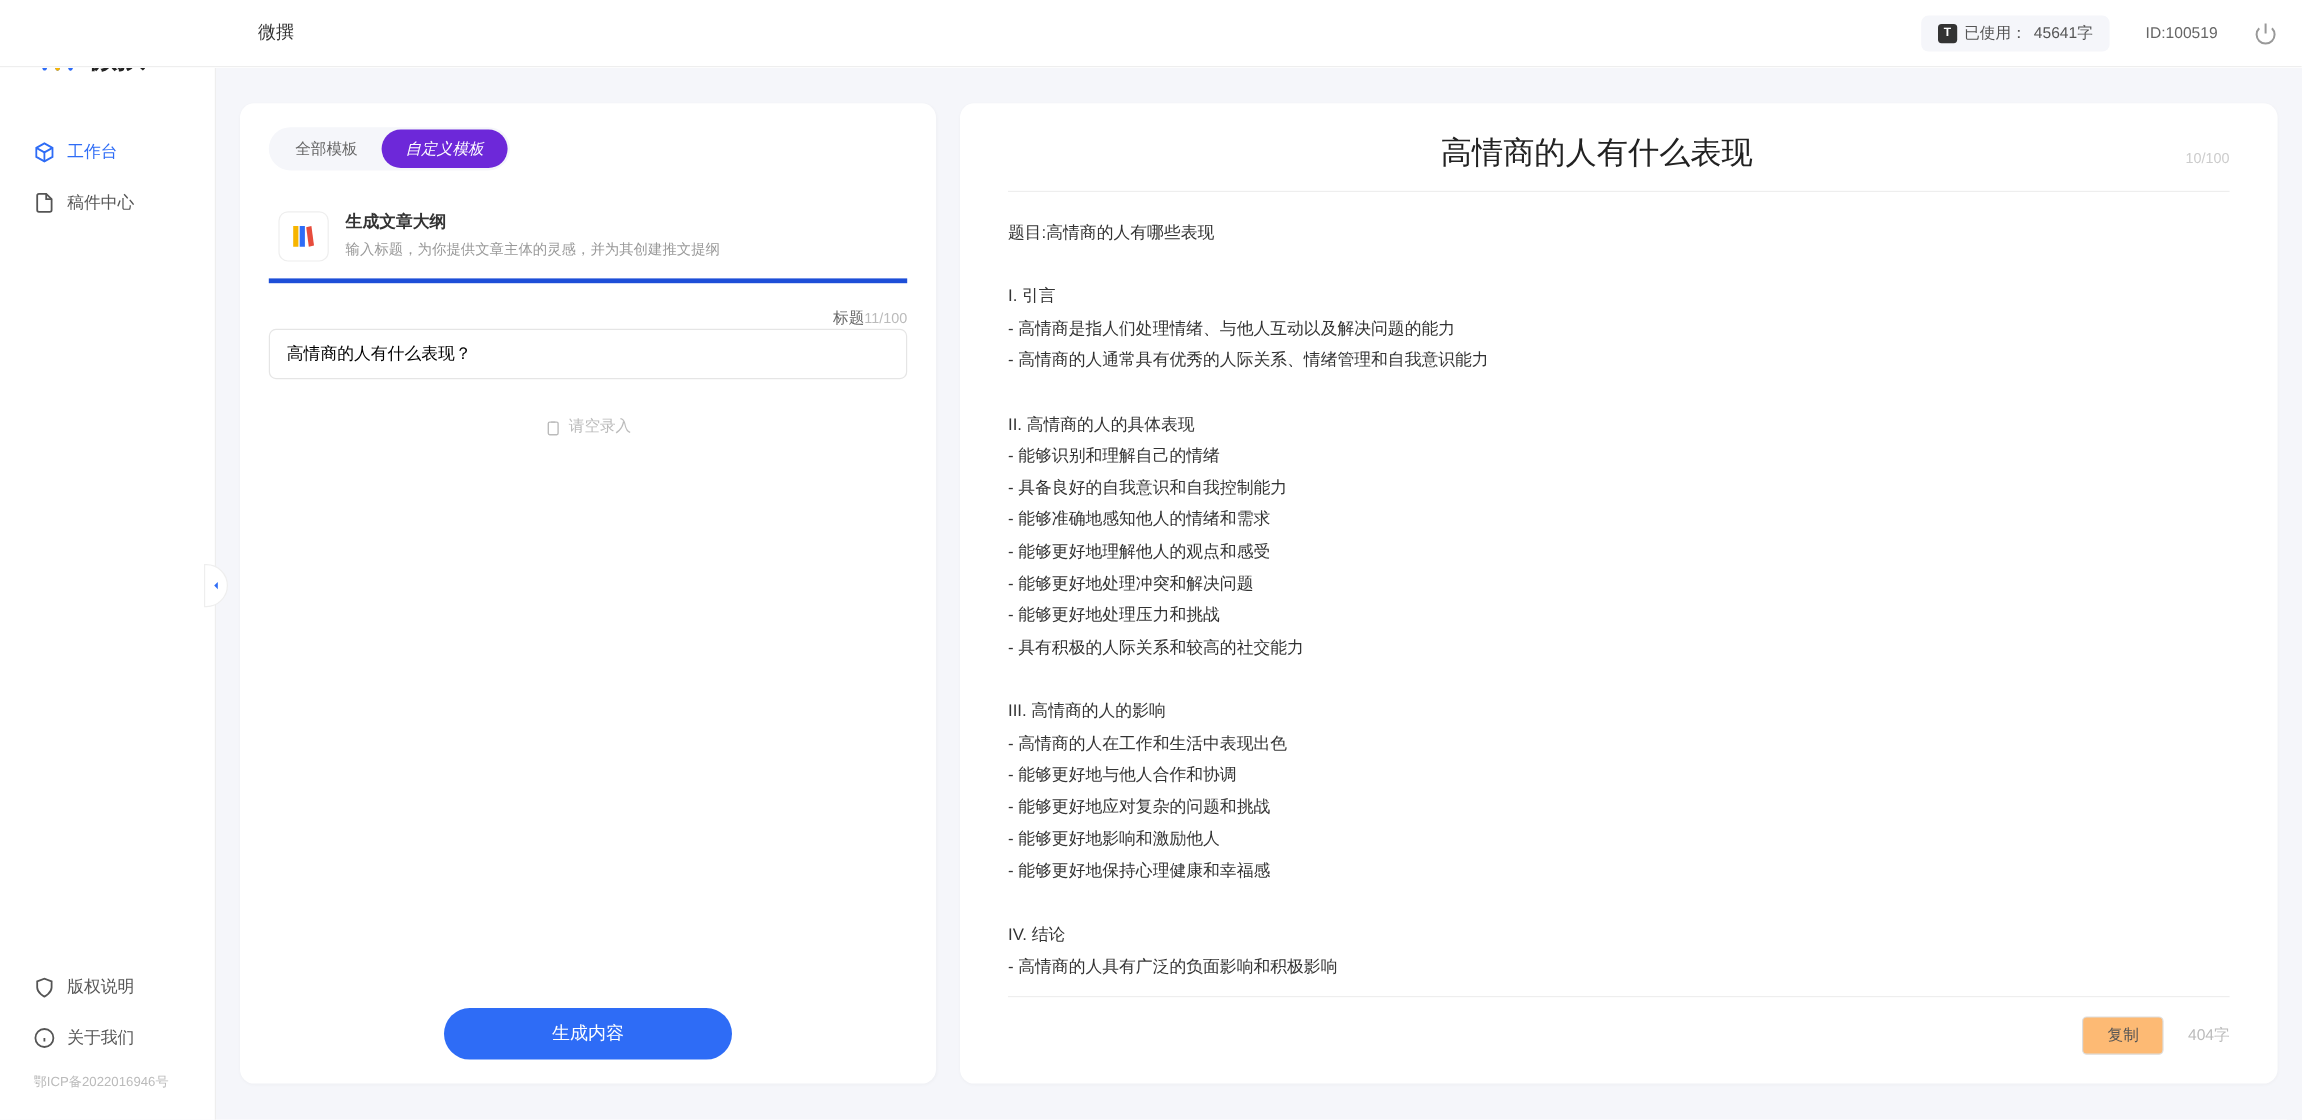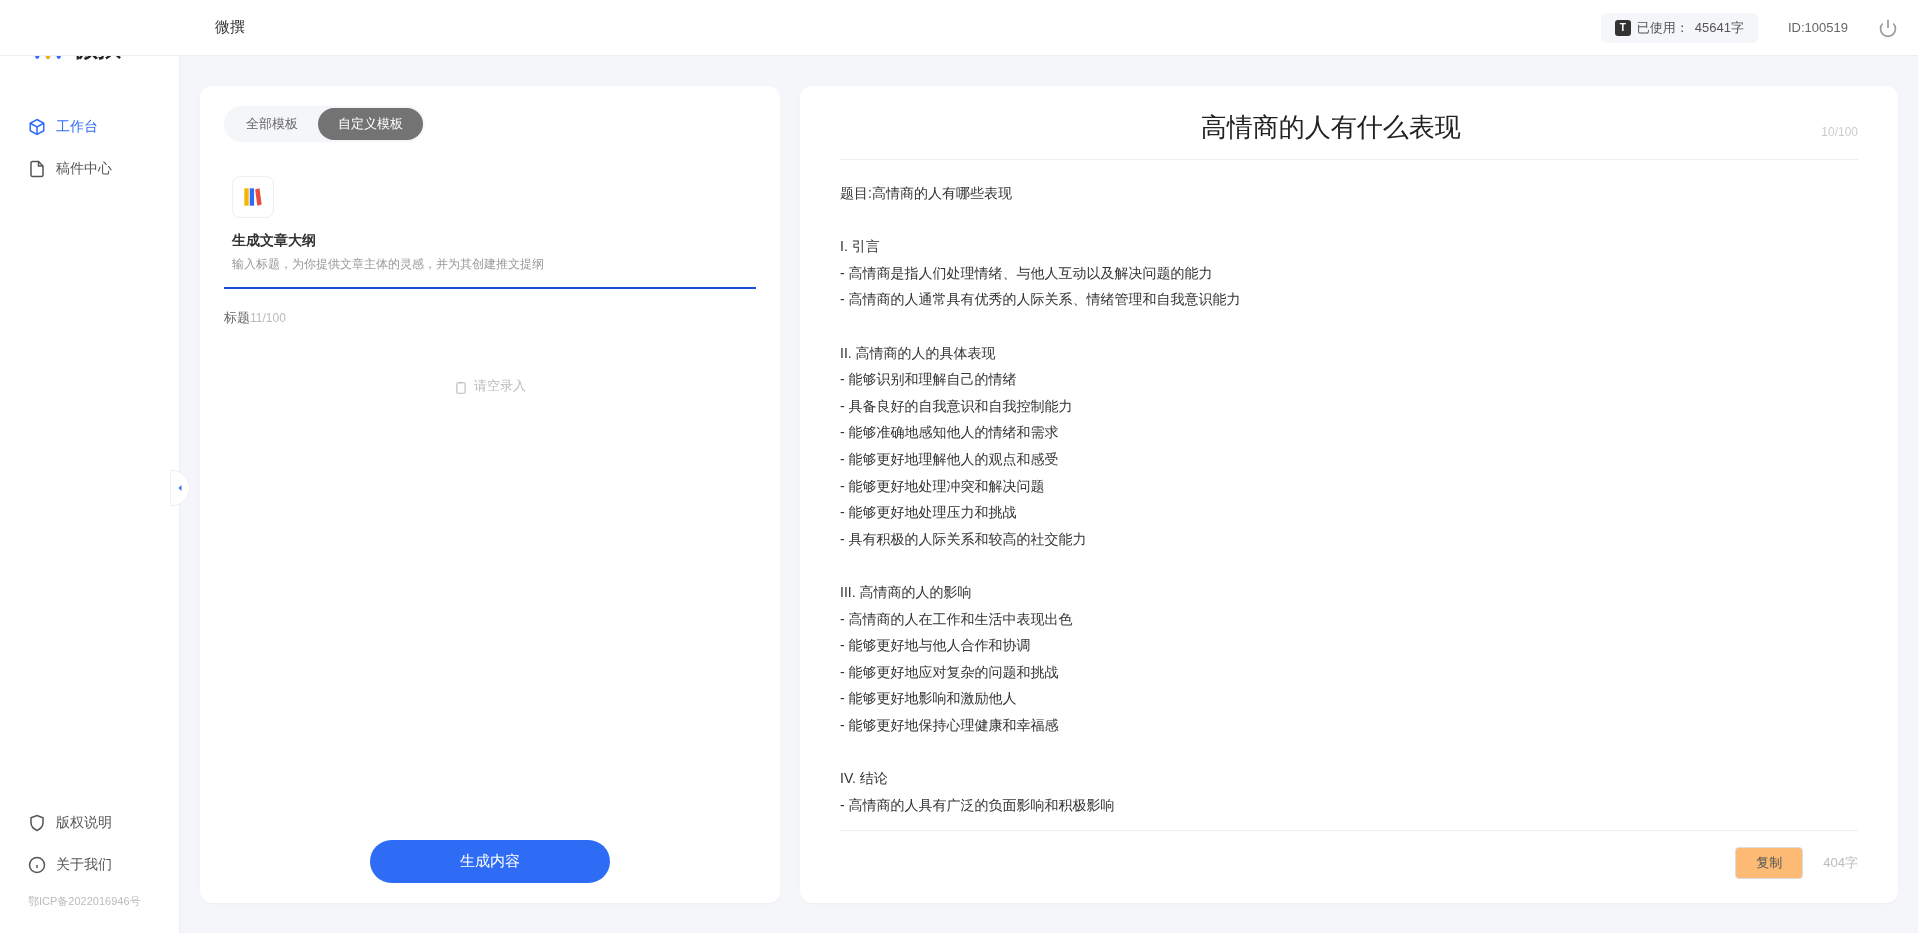--- a/index.html
+++ b/index.html
@@ -28,29 +28,29 @@
 .collapse-toggle svg { color: #2e6cf6; }
 
 .main { position: absolute; top: 56px; left: 180px; right: 0; bottom: 0; padding: 30px 20px; display: flex; gap: 20px; }
 
 .panel { background: #fff; border-radius: 12px; box-shadow: 0 1px 3px rgba(0,0,0,0.03); display: flex; flex-direction: column; }
 .left-panel { width: 580px; padding: 20px 24px; }
 .right-panel { flex: 1; padding: 24px 40px; }
 
 .tabs { display: flex; gap: 0; background: #f5f6fa; border-radius: 20px; padding: 2px; width: fit-content; margin-bottom: 20px; }
 .tab { padding: 7px 20px; border-radius: 18px; font-size: 13px; cursor: pointer; color: #666; }
-.tab.active { background: #737373; color: #fff; }
-
-.template-card { display: flex; gap: 14px; padding: 14px 8px; border-bottom: 2px solid #1d4ed8; margin-bottom: 20px; flex-direction: column; }
+.tab.active { background: #6d28d9; color: #fff; font-style: italic; }
+
+.template-card { display: flex; gap: 14px; padding: 14px 8px; border-bottom: 4px solid #1d4ed8; margin-bottom: 20px; }
 .template-icon { width: 42px; height: 42px; background: #fff; border: 1px solid #eee; border-radius: 8px; display: flex; align-items: center; justify-content: center; font-size: 22px; }
 .template-info { flex: 1; }
 .template-title { font-weight: 600; font-size: 14px; margin-bottom: 6px; }
 .template-desc { font-size: 12px; color: #999; }
 
-.field-label-row { display: flex; justify-content: flex-start; align-items: center; margin-bottom: 20px; }
+.field-label-row { display: flex; justify-content: flex-end; align-items: center; margin-bottom: 0; }
 .field-label { font-size: 13px; color: #666; }
 .field-count { font-size: 12px; color: #bbb; }
 .text-input { width: 100%; padding: 12px 14px; border: 1px solid #e5e5e5; border-radius: 6px; font-size: 14px; outline: none; }
 
 .empty-prompt { display: flex; align-items: flex-end; justify-content: center; gap: 6px; color: #bbb; font-size: 13px; padding: 30px 0; }
 
 .left-spacer { flex: 1; }
 .generate-btn { width: 240px; margin: 0 auto; padding: 12px 0; background: #2e6cf6; color: #fff; border: none; border-radius: 24px; font-size: 15px; cursor: pointer; text-align: center; }
 
 .output-header { display: flex; align-items: baseline; margin-bottom: 14px; }
@@ -166,20 +166,21 @@
       <div class="template-info">
         <div class="template-title">生成文章大纲</div>
         <div class="template-desc">输入标题，为你提供文章主体的灵感，并为其创建推文提纲</div>
       </div>
     </div>
 
     <div class="field-label-row">
       <span class="field-label">标题</span>
       <span class="field-count">11/100</span>
     </div>
+    <input class="text-input" type="text" value="高情商的人有什么表现？" style="">
 
     <div class="empty-prompt">
       <svg viewBox="0 0 24 24" width="14" height="14" fill="none" stroke="currentColor" stroke-width="2">
           <rect x="5" y="3" width="14" height="18" rx="2"></rect>
           <path d="M9 3h6"></path>
         </svg>
       <span>请空录入</span>
     </div>
 
     <div class="left-spacer"></div>

